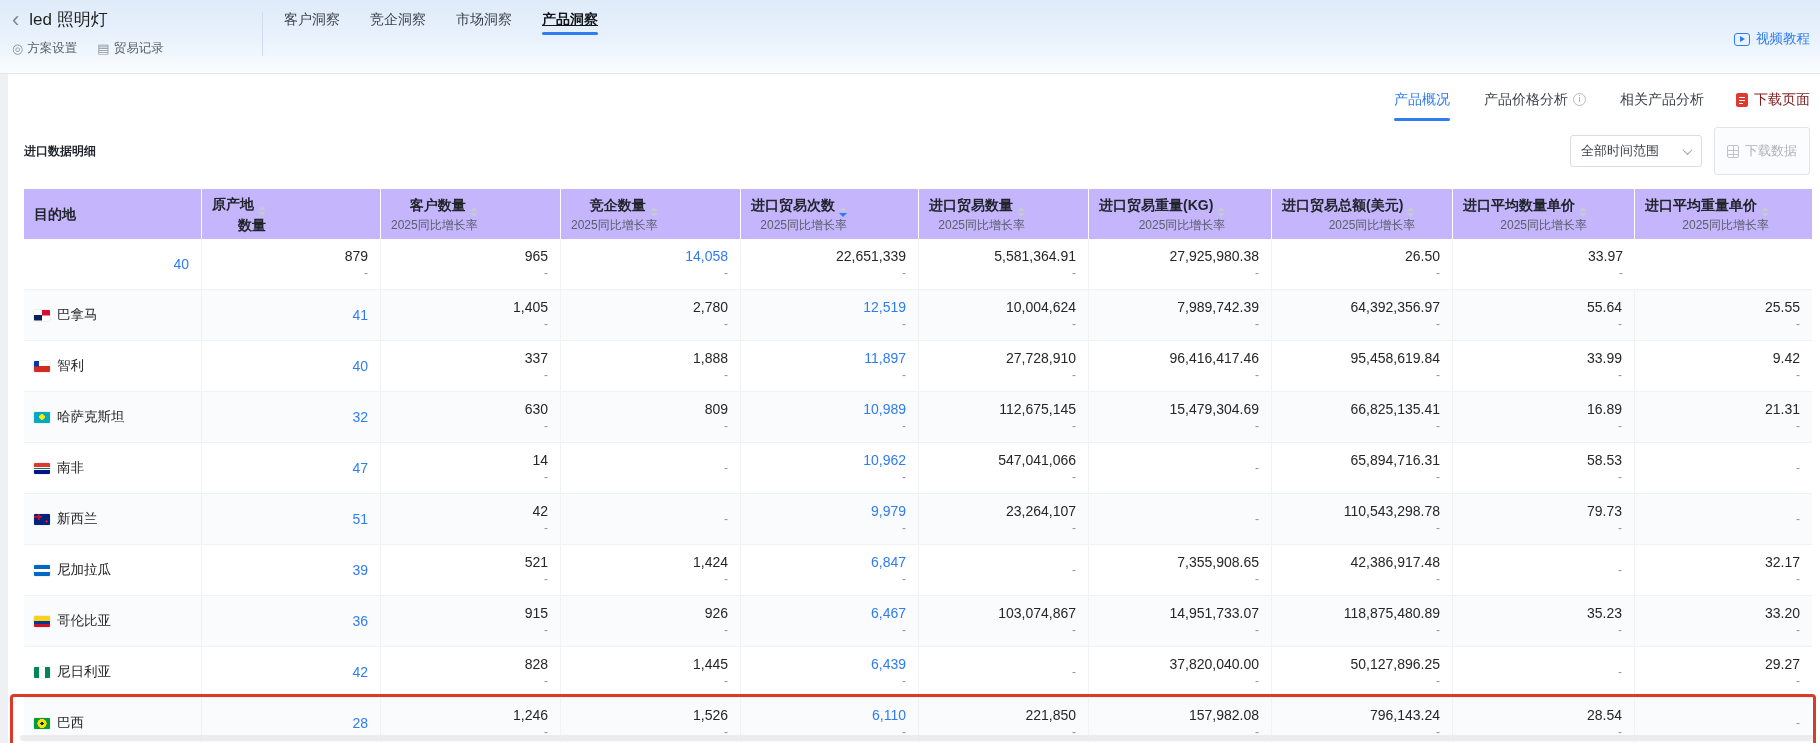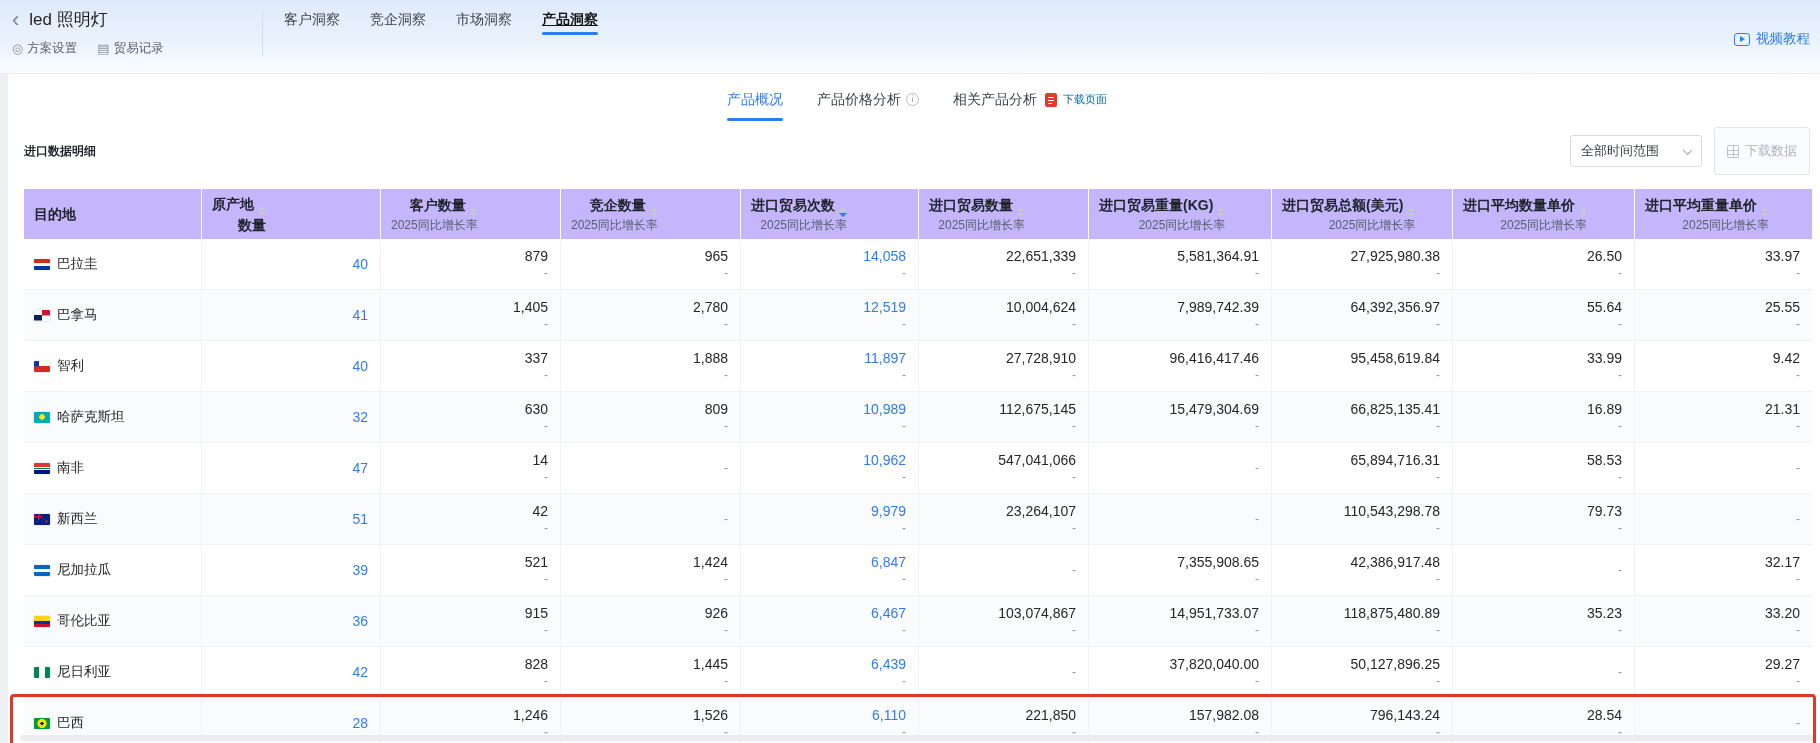--- a/index.html
+++ b/index.html
@@ -33,29 +33,29 @@
   .video-link { position:absolute; right:10px; top:30px; display:flex; align-items:center; gap:6px;
     color:#2f7cf0; font-size:13.5px; cursor:pointer; }
   .play-icon { position:relative; width:16px; height:13px; border:1.4px solid #2f7cf0; border-radius:3px; }
   .play-icon::after { content:""; position:absolute; left:4.5px; top:2.5px; width:0; height:0;
     border-left:5px solid #2f7cf0; border-top:3.2px solid transparent; border-bottom:3.2px solid transparent; }
 
   
   .card { position:relative; margin-left:8px; height:669px; background:#fff; padding:0 8px 0 16px; }
 
   
-  .tabs-row { display:flex; align-items:center; justify-content:center; padding:16px 2px 12px 0;gap:8px; }
+  .tabs-row { display:flex; align-items:center; justify-content:flex-end; padding:16px 2px 12px 0; }
   .tabs { display:flex; align-items:center; gap:34px; }
   .tab { position:relative; font-size:14px; color:#3a3f48; cursor:pointer; display:flex; align-items:center; line-height:19px; }
   .tab.active { color:#2f7cf0; }
   .tab.active::after { content:""; position:absolute; left:0; right:0; bottom:-12px; height:3px; background:#2f7cf0; border-radius:1.5px; }
   .info-icon { width:13px; height:13px; border:1px solid #b7bbc2; border-radius:50%; margin-left:5px;
     display:inline-flex; align-items:center; justify-content:center; }
   .info-icon::after { content:"i"; font-size:9px; color:#9aa0a8; line-height:1; }
-  .dl-page { display:flex; align-items:center; gap:6px; color:#0369a1; font-size:11px; cursor:pointer; }
+  .dl-page { display:flex; align-items:center; gap:6px; color:#7f1d1d; font-size:14px; cursor:pointer;margin-left:32px; }
   .pdf-icon { width:12px; height:14px; border-radius:2px;
     background: linear-gradient(#fff,#fff) 3px 4px/6px 1.2px no-repeat,
                 linear-gradient(#fff,#fff) 3px 7px/6px 1.2px no-repeat,
                 linear-gradient(#fff,#fff) 3px 10px/4px 1.2px no-repeat, #e03a2f; }
 
   
   .section-head { display:flex; align-items:center; justify-content:space-between; padding:6px 2px 14px 0; }
   .section-title { font-size:12px; font-weight:bold; color:#1f2329; }
   .controls { display:flex; align-items:center; gap:12px; }
   .select-box { display:flex; align-items:center; justify-content:space-between; width:132px; height:32px;
@@ -278,24 +278,20 @@
           <div class="hline1"><span>进口平均重量单价</span><span class="sorter">
                 <i class="caret-up"></i>
                 <i class="caret-down"></i>
               </span></div>
           <div class="hline2">2025同比增长率</div>
         </div>
       </div>
     </div>
     <div>
         <div class="trow">
-          <div class="tcell dest">
-            <span class="flag flag-py"></span>
-            <span class="dest-name">巴拉圭</span>
-          </div>
           <div class="tcell numcell single">
             <span class="val link">40</span>
           </div>
           <div class="tcell numcell">
             <span class="val">879</span>
             <span class="growth">-</span>
           </div>
           <div class="tcell numcell">
             <span class="val">965</span>
             <span class="growth">-</span>

